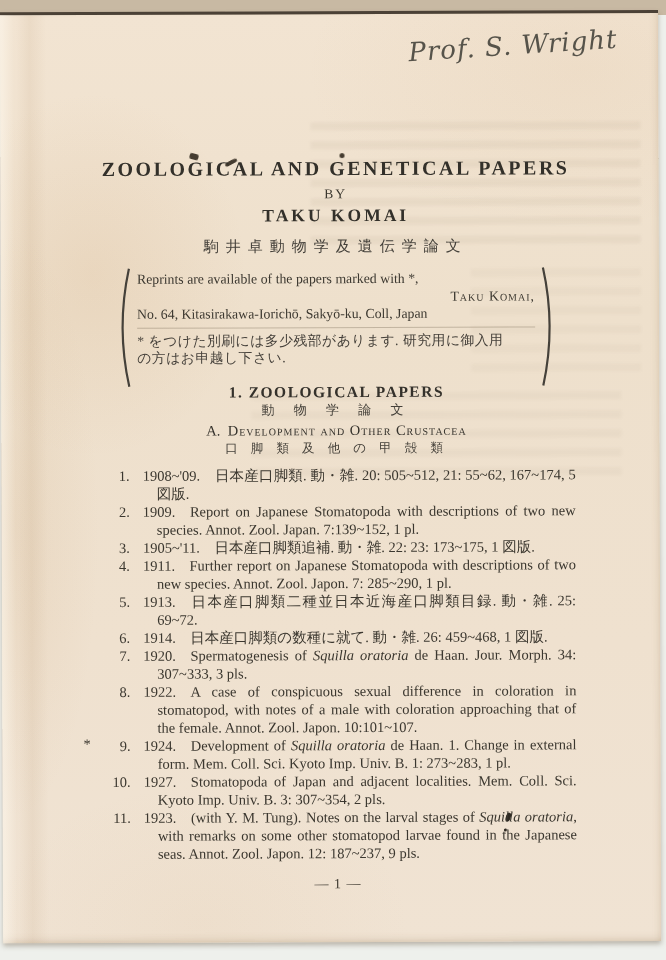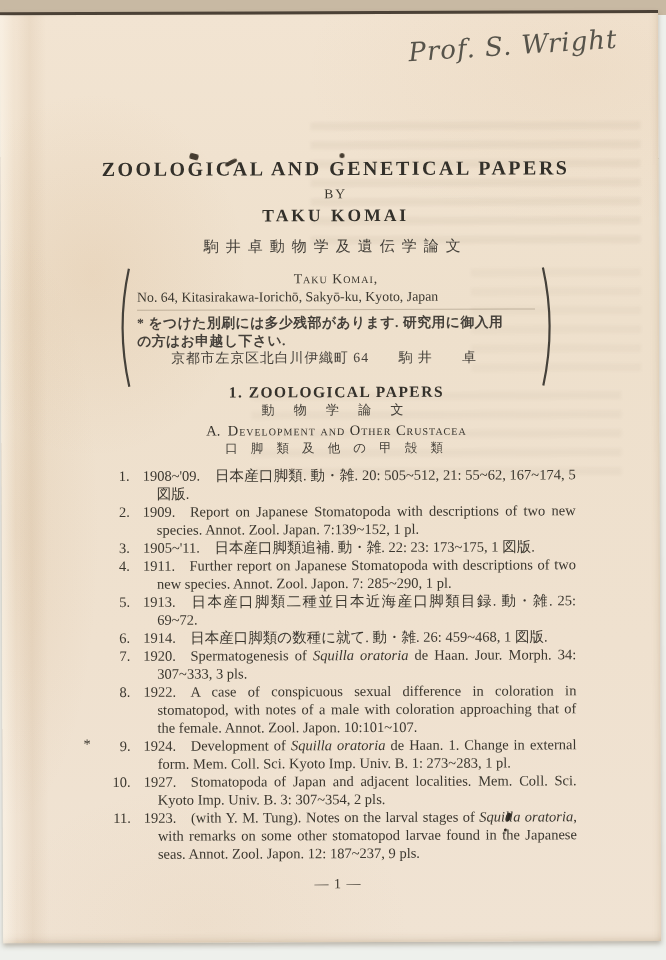--- a/index.html
+++ b/index.html
@@ -34,23 +34,23 @@
   .center{text-align:center;}
   .title-main{font-size:20px;line-height:24px;font-weight:600;letter-spacing:2.5px;color:#33302a;}
   .title-by{font-size:13.5px;letter-spacing:2px;margin-top:5px;color:#3a362e;}
   .title-author{font-size:17.5px;font-weight:600;letter-spacing:3px;margin-top:3px;color:#33302a;}
   .title-jp{font-size:15px;letter-spacing:7px;margin-top:13px;color:#44403a;}
   .note{position:relative;width:398px;margin:15px auto 0;font-size:13.8px;line-height:17.5px;color:#3c3830;}
   .note .paren{position:absolute;top:-4px;}
   .note .paren.l{left:-24px;}
   .note .paren.r{right:-24px;}
   .note-rule{border:none;border-top:1px solid rgba(92,78,58,.30);margin:4px 0 4px;}
-  .note-jp{letter-spacing:.5px;color:#45403a;font-weight:bold;}
+  .note-jp{letter-spacing:.5px;color:#45403a;}
   .note-addr-jp{padding-left:34px;letter-spacing:1px;color:#45403a;}
-  .sc{font-variant:small-caps;letter-spacing:1px;}
+  .sc{font-variant:small-caps;letter-spacing:1px;text-align:right;}
   .sec-heading{font-size:15.5px;line-height:17px;font-weight:600;letter-spacing:1.5px;margin-top:16px;color:#34312b;}
   .sec-jp{font-size:13px;line-height:15px;letter-spacing:8px;margin-top:2px;color:#45413a;}
   .subsec{font-size:14.5px;line-height:16px;margin-top:5px;color:#34312b;}
   .subsec-jp{font-size:12.5px;line-height:14px;letter-spacing:5px;margin-top:3px;color:#45413a;}
   .bib{margin-top:11px;}
   .item{display:flex;margin:0;}
   .num{flex:none;width:32px;text-align:right;position:relative;}
   .star{position:absolute;left:-15px;top:-2px;}
   .body{flex:1;margin-left:13px;text-align:justify;padding-left:14px;text-indent:-14px;}
   .footer{margin-top:13px;font-size:14px;letter-spacing:1px;color:#3c382f;}
@@ -86,26 +86,26 @@
         <div class="title-jp">駒井卓動物学及遺伝学論文</div>
       </div>
 
       <div class="note">
         <svg class="paren l" width="20" height="122" viewBox="0 0 20 122">
           <path d="M16,2 Q3,61 16,120" fill="none" stroke="#45413a" stroke-width="2.2"></path>
         </svg>
         <svg class="paren r" width="20" height="122" viewBox="0 0 20 122">
           <path d="M4,2 Q17,61 4,120" fill="none" stroke="#45413a" stroke-width="2.2"></path>
         </svg>
+        <div>Reprints are available of the papers marked with *,</div>
         <div class="center sc">Taku Komai,</div>
-        <div>No. 64, Kitasirakawa-Iorichō, Sakyō-ku, Kyoto, Japan</div>
+        <div>No. 64, Kitasirakawa-Iorichō, Sakyō-ku, Coll, Japan</div>
         <hr class="note-rule">
         <div class="note-jp">* をつけた別刷には多少残部があります. 研究用に御入用</div>
         <div class="note-jp">の方はお申越し下さい.</div>
-        <div class="note-addr-jp">京都市左京区北白川伊織町 64　　駒 井　　卓</div>
       </div>
 
       <div class="center">
         <div class="sec-heading">1.  ZOOLOGICAL PAPERS</div>
         <div class="sec-jp">動 物 学 論 文</div>
         <div class="subsec"><span>A.</span>&nbsp; <span class="sc">Development and Other Crustacea</span></div>
         <div class="subsec-jp">口 脚 類 及 他 の 甲 殻 類</div>
       </div>
 
       <div class="bib" id="bib-list">

